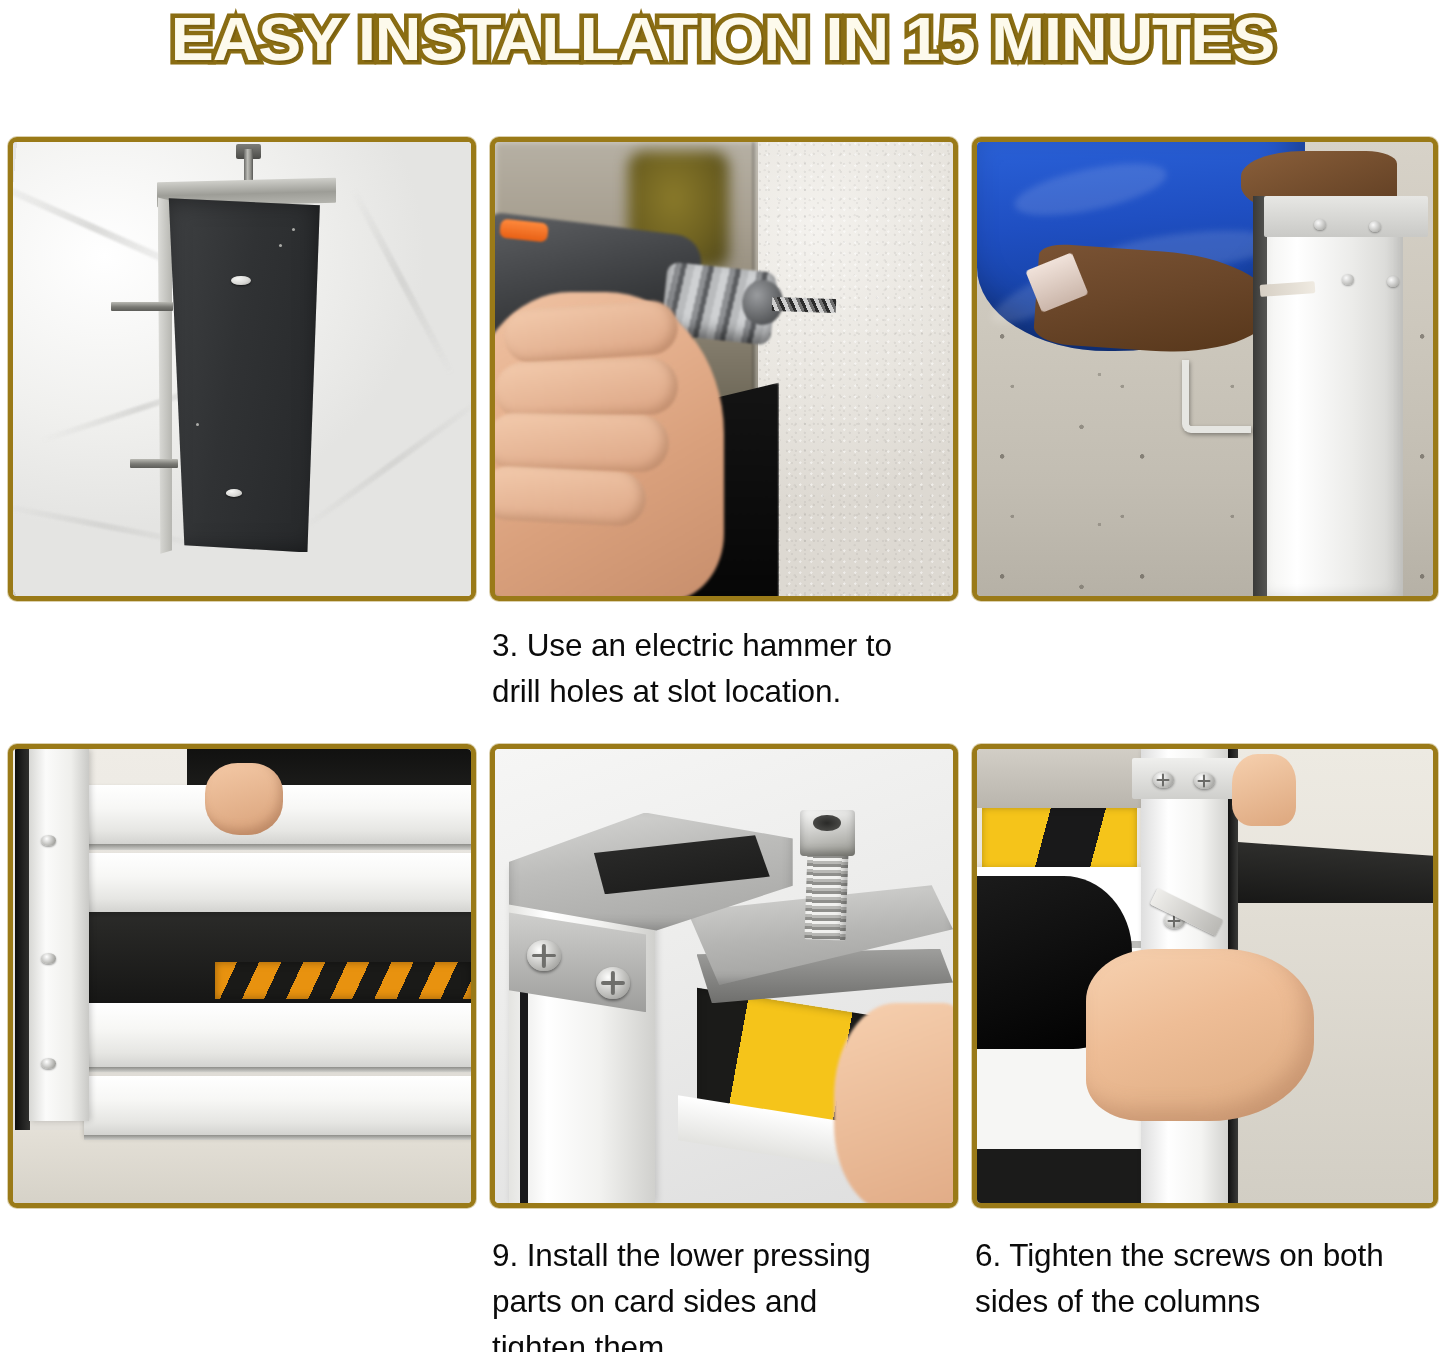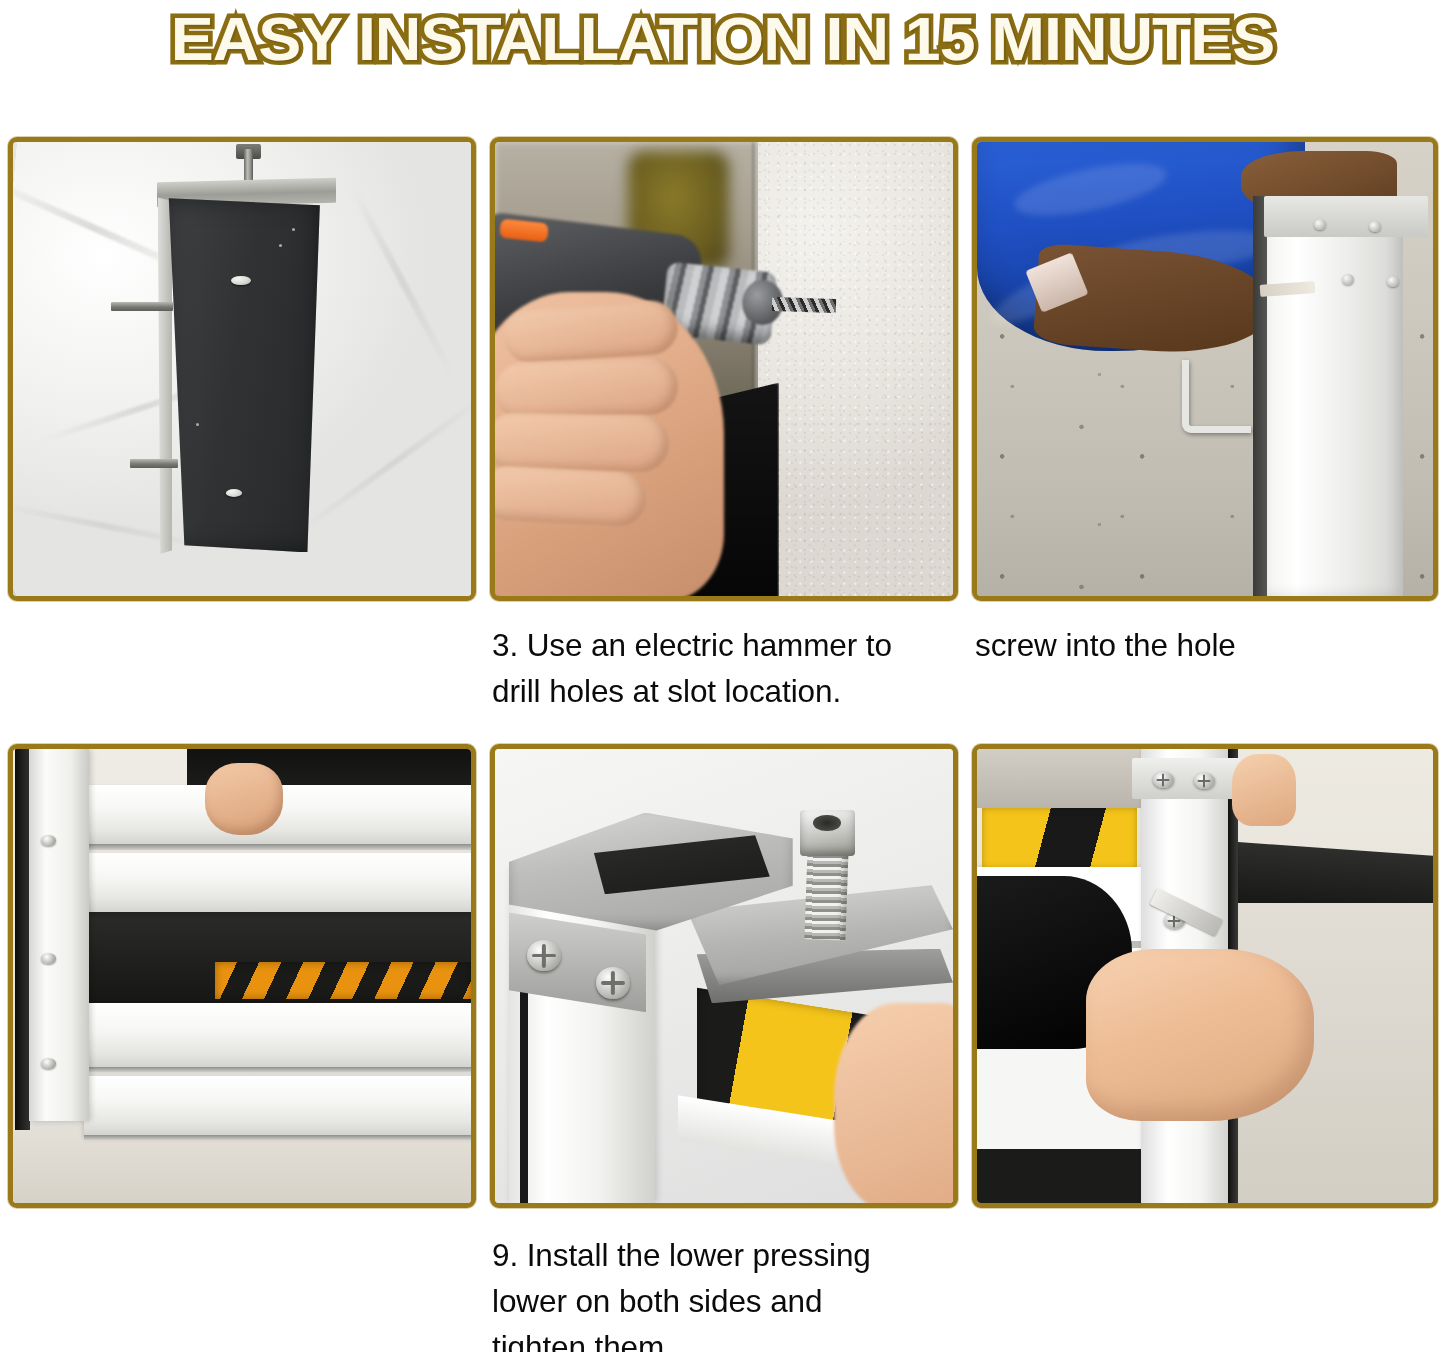--- a/index.html
+++ b/index.html
@@ -591,21 +591,20 @@
         <div class="colcap"></div>
         <div class="screw3" style="left:74%;top:17%;"></div>
         <div class="screw3" style="left:86%;top:17.5%;"></div>
         <div class="screw3" style="left:80%;top:29%;"></div>
         <div class="screw3" style="left:90%;top:29.5%;"></div>
         <div class="tool3"></div>
         <div class="allen"></div>
       </div>
     </div>
     <div class="caption" style="left:975px; top:622px; width:466px;">
-      <span class="ln">screw into the hole</span>
     </div>
 
     <div class="photo-frame p4" style="left:8px; top:744px; width:468px; height:464px;">
       <div class="photo">
         <div class="bg4"></div>
         <div class="wallbg"></div>
         <div class="dark-top"></div>
         <div class="floor4"></div>
 
         <div class="gapdark" style="top:36%; height:22%;"></div>
@@ -643,21 +642,21 @@
         <div class="slotdark"></div>
         <div class="philips pl1"></div>
         <div class="philips pl2"></div>
         <div class="boltshaft"></div>
         <div class="bolthead"></div>
         <div class="boltbore"></div>
       </div>
     </div>
     <div class="caption" style="left:492px; top:1232px; width:470px;">
       <span class="ln">9. Install the lower pressing</span>
-      <span class="ln">lower on both sides and</span>
+      <span class="ln">parts on card sides and</span>
       <span class="ln">tighten them</span>
     </div>
 
     <div class="photo-frame p6" style="left:972px; top:744px; width:466px; height:464px;">
       <div class="photo">
         <div class="bg6"></div>
         <div class="baseboard"></div>
         <div class="floor6"></div>
         <div class="darkband6"></div>
         <div class="hazard6"></div>
@@ -668,15 +667,19 @@
         <div class="screw6" style="left:38.5%; top:5%;"></div>
         <div class="screw6" style="left:47.5%; top:5.2%;"></div>
         <div class="screw6" style="left:41%; top:36%;"></div>
         <div class="screw6" style="left:41%; top:77%;"></div>
         <div class="sleeve6"></div>
         <div class="hand6"></div>
         <div class="hand6b"></div>
         <div class="driver6"></div>
       </div>
     </div>
+    <div class="caption" style="left:975px; top:1232px; width:466px;">
+      <span class="ln">6. Tighten the screws on both</span>
+      <span class="ln">sides of the columns</span>
+    </div>
 
   </div>
 </div>
 
 </body></html>

